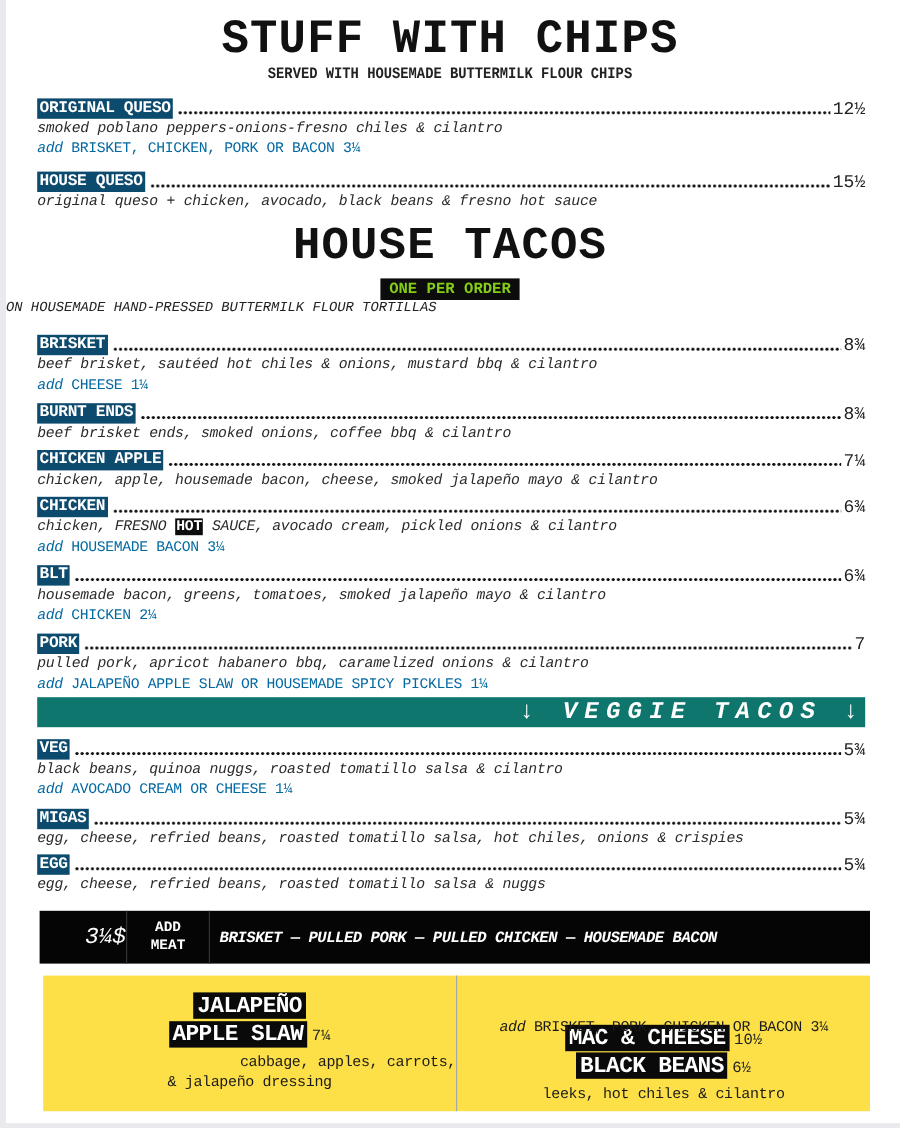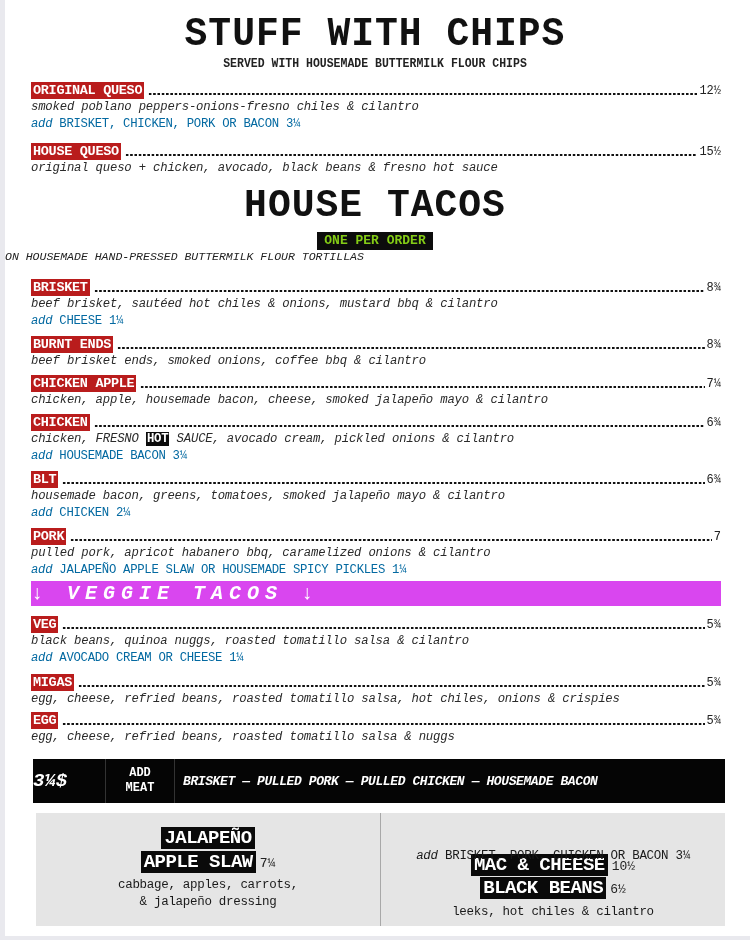--- a/index.html
+++ b/index.html
@@ -35,75 +35,75 @@
     font-size: 13px; padding: 1px 7px; display: inline-block; line-height: 16px;
   }
   .tortillas {
     position: absolute; top: 250px; left: 0; width: 740px; text-align: left;
     font-family: "Liberation Mono", monospace; font-style: italic;
     font-size: 11.5px; color: #222;
   }
   .item { position: absolute; left: 26px; width: 690px; }
   .item-head { display: flex; align-items: flex-end; height: 19px; }
   .item-name {
-    background: #b91c1c; color: #fff;
+    background: #0c4a6e; color: #fff;
     font-family: "Liberation Mono", monospace; font-weight: bold;
     font-size: 13.5px; line-height: 17px; padding: 0 2px;
     white-space: nowrap; letter-spacing: -0.3px;
   }
   .dots {
     flex: 1; margin: 0 2px 3px 4px; height: 4px;
     background-image: radial-gradient(circle, #111 1.2px, transparent 1.4px);
     background-size: 4.3px 4px; background-repeat: repeat-x;
   }
   .price {
-    font-family: "Liberation Mono", monospace; font-size: 12px;
+    font-family: "Liberation Mono", monospace; font-size: 15px;
     line-height: 15px; color: #222; white-space: nowrap;
   }
   .desc {
     font-family: "Liberation Mono", monospace; font-style: italic;
     font-size: 12.3px; line-height: 17px; color: #2a2a2a; white-space: nowrap;
     letter-spacing: -0.2px;
   }
   .addon {
     font-family: "Liberation Mono", monospace;
     font-size: 12.3px; line-height: 16px; color: #0369a1; white-space: nowrap;
     letter-spacing: -0.3px;
   }
   .addon .add-word { font-style: italic; }
   .hot-badge {
     background: #0c0c0c; color: #fff; font-style: normal; font-weight: bold; padding: 0 1px;
   }
   .veggie-bar {
     position: absolute; top: 581px; left: 26px; width: 690px; height: 25px;
-    background: #d946ef; color: #fff; text-align: left;
+    background: #0f766e; color: #fff; text-align: right;
     font-family: "Liberation Mono", monospace; font-style: italic; font-weight: bold;
     font-size: 20px; line-height: 25px; letter-spacing: 6px;
   }
   .addmeat-bar {
     position: absolute; top: 759px; left: 28px; width: 692px; height: 44px;
     background: #050505; color: #fff; display: flex; align-items: center;
   }
   .am-price {
-    width: 72px; text-align: left; font-family: "Liberation Mono", monospace;
-    font-style: italic; font-weight: bold; font-size: 19px;
+    width: 72px; text-align: right; font-family: "Liberation Mono", monospace;
+    font-style: italic; font-weight: normal; font-size: 19px;
     border-right: 1px solid #333; height: 44px; line-height: 44px;
   }
   .am-label {
     width: 68px; text-align: center; font-family: "Liberation Mono", monospace;
     font-weight: bold; font-size: 12px; line-height: 15px;
     border-right: 1px solid #333; height: 44px; display: flex; flex-direction: column; justify-content: center;
   }
   .am-meats {
     padding-left: 8px; font-family: "Liberation Mono", monospace; font-style: italic;
     font-weight: bold; font-size: 13px; letter-spacing: -0.4px; white-space: nowrap;
   }
   .sides {
     position: absolute; top: 813px; left: 31px; width: 689px; height: 113px;
-    background: #e5e5e5; display: flex;
+    background: #fde047; display: flex;
   }
   .side-col { height: 113px; position: relative; }
   .side-col.left { width: 344px; border-right: 1px solid #a8a8a8; }
   .side-col.right { width: 344px; }
   .side-name {
     display: inline-block; background: #0a0a0a; color: #fff;
     font-family: "Liberation Mono", monospace; font-weight: bold;
     font-size: 19px; line-height: 22px; padding: 0 3px; letter-spacing: -0.5px;
   }
   .side-price {
@@ -245,21 +245,21 @@
   </div>
 
   <div class="sides">
     <div class="side-col left">
       <div class="center" style="position:absolute; top:14px; left:0; width:344px;">
         <span class="side-name">JALAPEÑO</span>
       </div>
       <div class="center" style="position:absolute; top:38px; left:0; width:344px;">
         <span class="side-name">APPLE SLAW</span><span class="side-price">7¼</span>
       </div>
-      <div class="side-desc" style="position:absolute; top:64px; left:0; width:344px;">cabbage, apples, carrots,</div>
+      <div class="side-desc" style="position:absolute; top:64px; left:0; width:344px;text-align:right;">cabbage, apples, carrots,</div>
       <div class="side-desc" style="position:absolute; top:81px; left:0; width:344px;">&amp; jalapeño dressing</div>
     </div>
     <div class="side-col right">
       <div class="center" style="position:absolute; top:6px; left:0; width:344px;margin-top:35px;">
         <span class="side-name">MAC &amp; CHEESE</span><span class="side-price">10½</span>
       </div>
       <div class="side-desc" style="position:absolute; top:35px; left:0; width:344px;"><span class="add-word">add</span> <span>BRISKET, PORK, CHICKEN OR BACON 3¼</span></div>
       <div class="center" style="position:absolute; top:64px; left:0; width:344px;">
         <span class="side-name">BLACK BEANS</span><span class="side-price">6½</span>
       </div>

